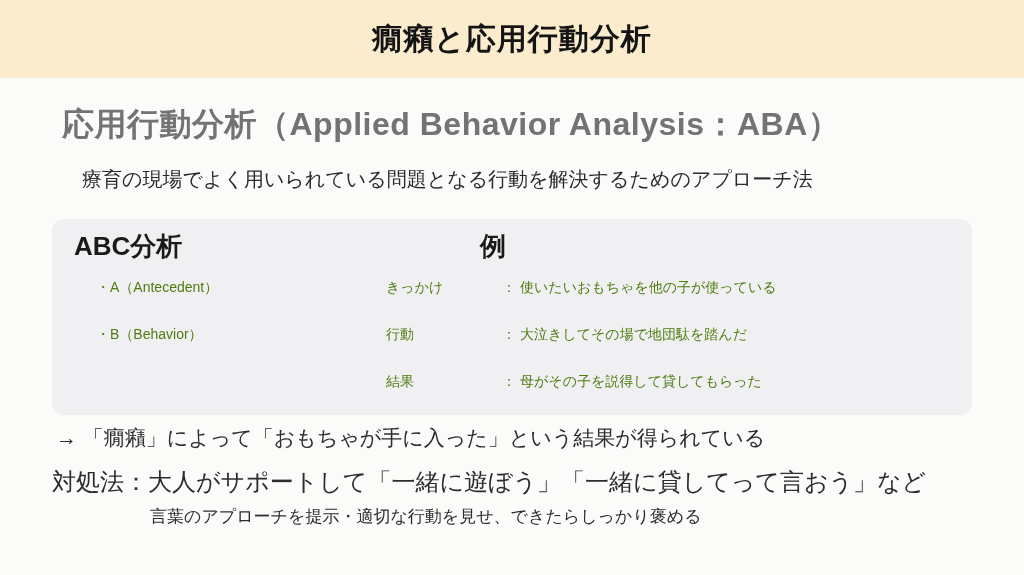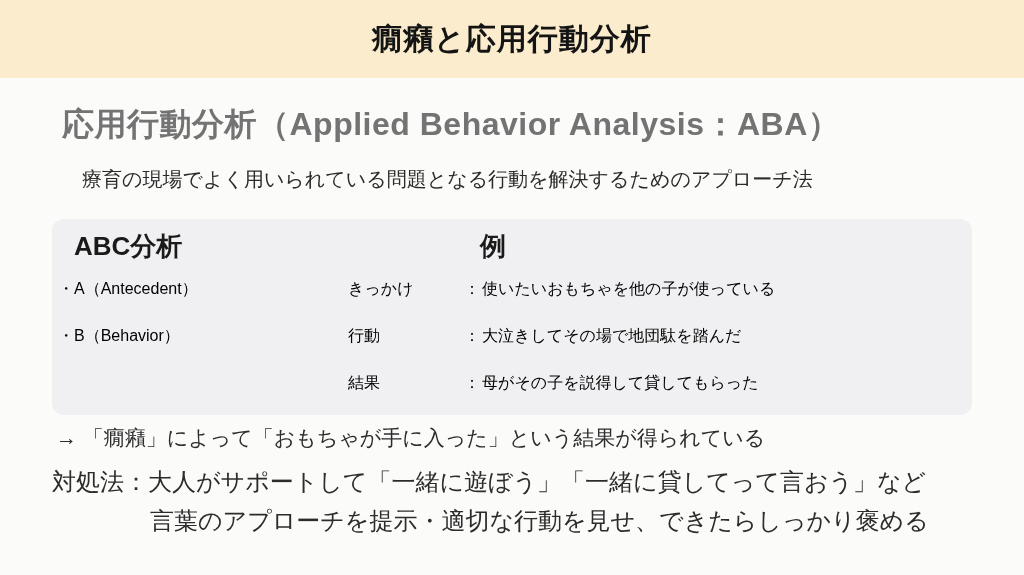--- a/index.html
+++ b/index.html
@@ -96,23 +96,24 @@
 
   .abc-rows {
     position: absolute;
     left: 0;
     top: 52px;
     width: 100%;
   }
   .abc-row {
     position: relative;
     height: 47px;
-    font-size: 16px;
-    color: #000000;
-    white-space: nowrap;
+    font-size: 14px;
+    color: #4d7c0f;
+    white-space: nowrap;
+    margin-left: 38px;
   }
   .abc-row .col-term {
     position: absolute;
     left: 6px;
     top: 8px;
     width: 290px;
   }
   .abc-row .col-jp {
     position: absolute;
     left: 296px;
@@ -144,21 +145,21 @@
     left: 52px;
     top: 466px;
     font-size: 24px;
     color: #2c2c2c;
     white-space: nowrap;
   }
   .coping-line-2 {
     position: absolute;
     left: 150px;
     top: 505px;
-    font-size: 24px;
+    font-size: 17px;
     color: #2c2c2c;
     white-space: nowrap;
   }
 </style>
 </head>
 <body>
 
 <div class="title-band">
   <div class="title-text">癇癪と応用行動分析</div>
 </div>

